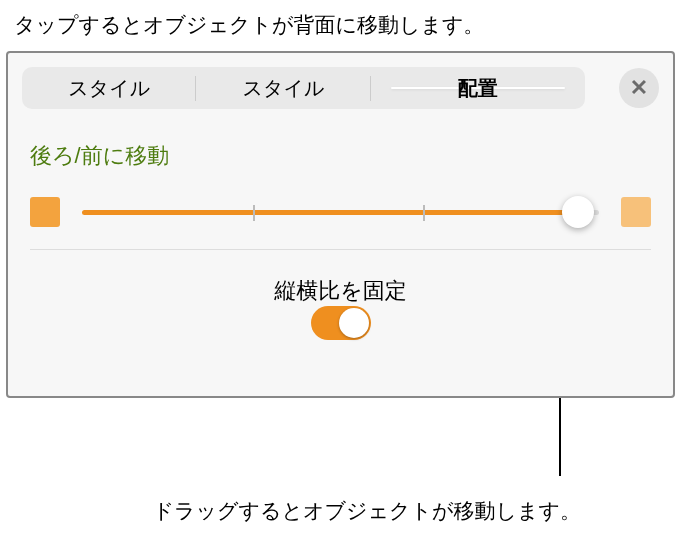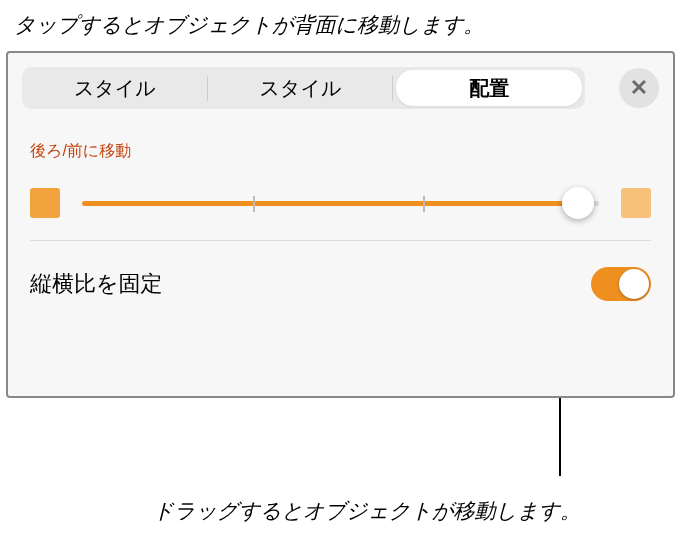--- a/index.html
+++ b/index.html
@@ -19,31 +19,29 @@
       justify-content: space-between;
       padding: 10px 14px 0;
     }
     .callout-text {
       font-size: 21px;
       line-height: 1.4;
       color: #000;
     }
     .callout-left {
       text-align: right;
-      font-style: italic;
     }
     .callout-right {
       text-align: right;
     }
     .callout-bottom {
       position: absolute;
       bottom: 18px;
       right: 100px;
       text-align: center;
-      font-style: italic;
     }
     .panel {
       margin: 12px 6px 0;
       border: 2px solid #888;
       border-radius: 4px;
       background: #f7f7f7;
       position: relative;
       height: 347px;
     }
     .tab-bar {
@@ -76,43 +74,43 @@
       position: absolute;
       right: 0;
       top: 20%;
       bottom: 20%;
       width: 1px;
       background: #ccc;
     }
     .seg-item.active {
       background: #fff;
       border-radius: 17px;
-      margin: 3px;
+      margin: 20px;
       box-shadow: 0 1px 3px rgba(0,0,0,0.08);
       font-weight: 600;
     }
     .seg-item.active::after { display: none; }
     .close-btn {
       width: 40px;
       height: 40px;
       border-radius: 50%;
       background: #e2e2e2;
       display: flex;
       align-items: center;
       justify-content: center;
       cursor: pointer;
     }
     .close-x {
       font-size: 22px;
       color: #6b6b6b;
       font-weight: 600;
     }
     .section-label {
-      font-size: 16px;
-      color: #c2410c;
+      font-size: 22px;
+      color: #4d7c0f;
       padding: 32px 22px 8px;
     }
     .slider-row {
       display: flex;
       align-items: center;
       padding: 18px 22px 22px;
       gap: 22px;
     }
     .square-btn {
       width: 30px;
@@ -170,21 +168,22 @@
     }
     .divider {
       height: 1px;
       background: #ddd;
       margin: 0 22px;
     }
     .toggle-row {
       display: flex;
       align-items: center;
       justify-content: space-between;
-      padding: 26px 22px 20px;
+      padding: 26px 4px 20px;
+      flex-direction: column;
     }
     .toggle-label {
       font-size: 22px;
       color: #000;
     }
     .toggle {
       width: 60px;
       height: 34px;
       background: #ef8f1f;
       border-radius: 17px;

